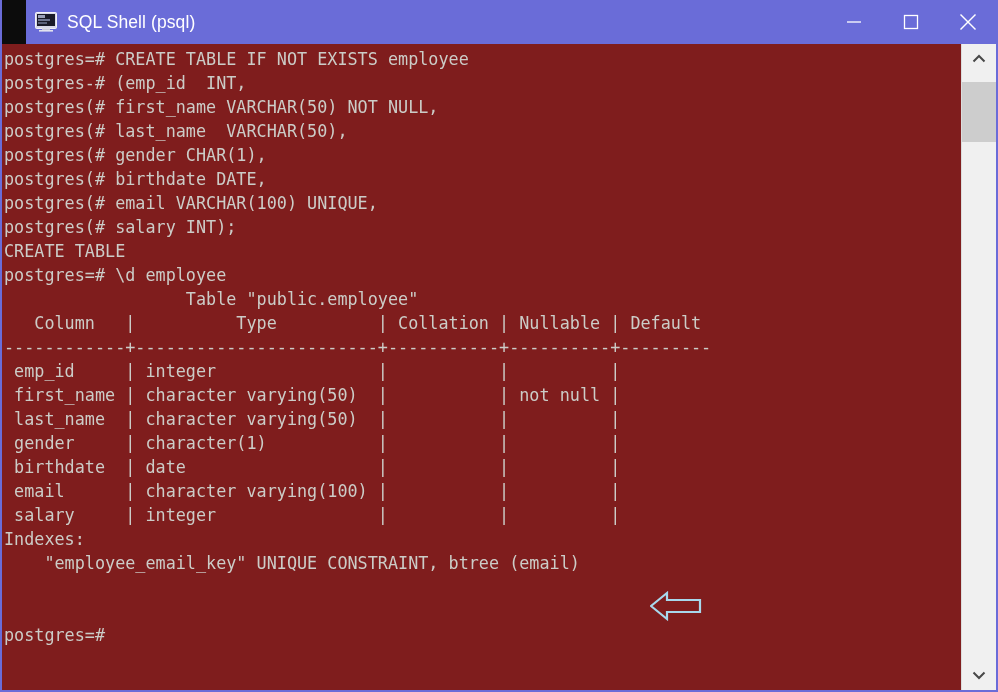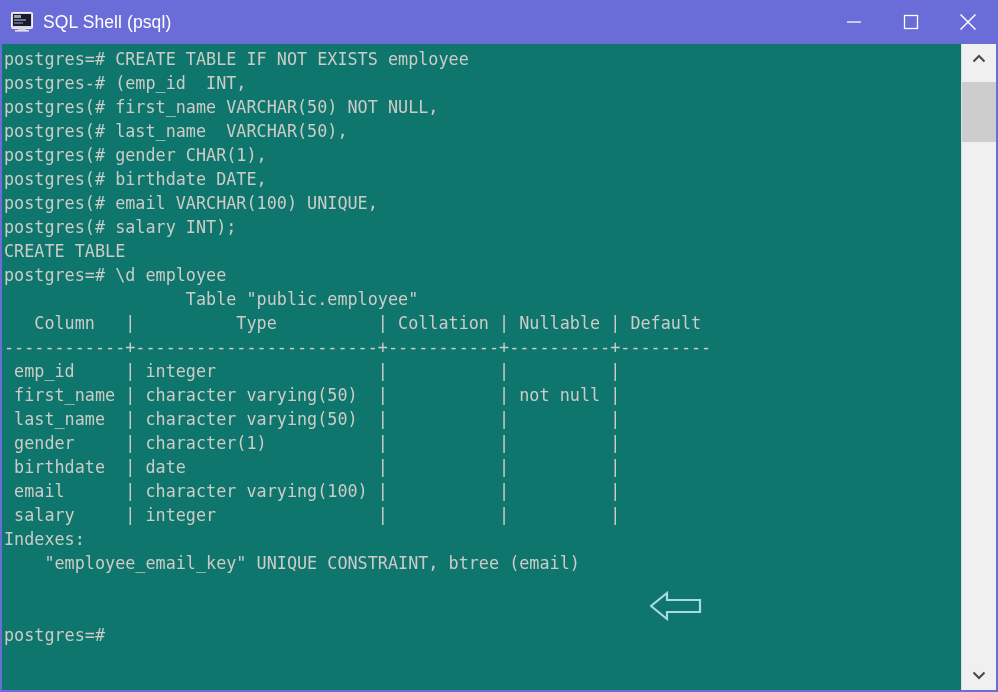--- a/index.html
+++ b/index.html
@@ -17,20 +17,21 @@
 
   #window {
     position: relative;
     width: 998px;
     height: 692px;
     box-sizing: border-box;
     background: #0c0c0c;
     border: 2px solid #6a6cd8;
     border-top: none;
     overflow: hidden;
+    padding-left: 24px;
   }
 
   
   #titlebar {
     position: relative;
     height: 44px;
     background: #6a6cd8;
     display: flex;
     align-items: center;
     flex: 0 0 auto;
@@ -69,21 +70,21 @@
     left: 0;
     right: 0;
     bottom: 0;
     display: flex;
     background: #0c0c0c;
   }
   #terminal {
     flex: 1 1 auto;
     position: relative;
     overflow: hidden;
-    background: #0f766e;
+    background: #7f1d1d;
     padding: 3px 0 0 2px;
   }
   #term-text {
     margin: 0;
     color: #ccccc7;
     font-family: "DejaVu Sans Mono", monospace;
     font-size: 16.8px;
     line-height: 24px;
     white-space: pre;
     letter-spacing: 0px;

